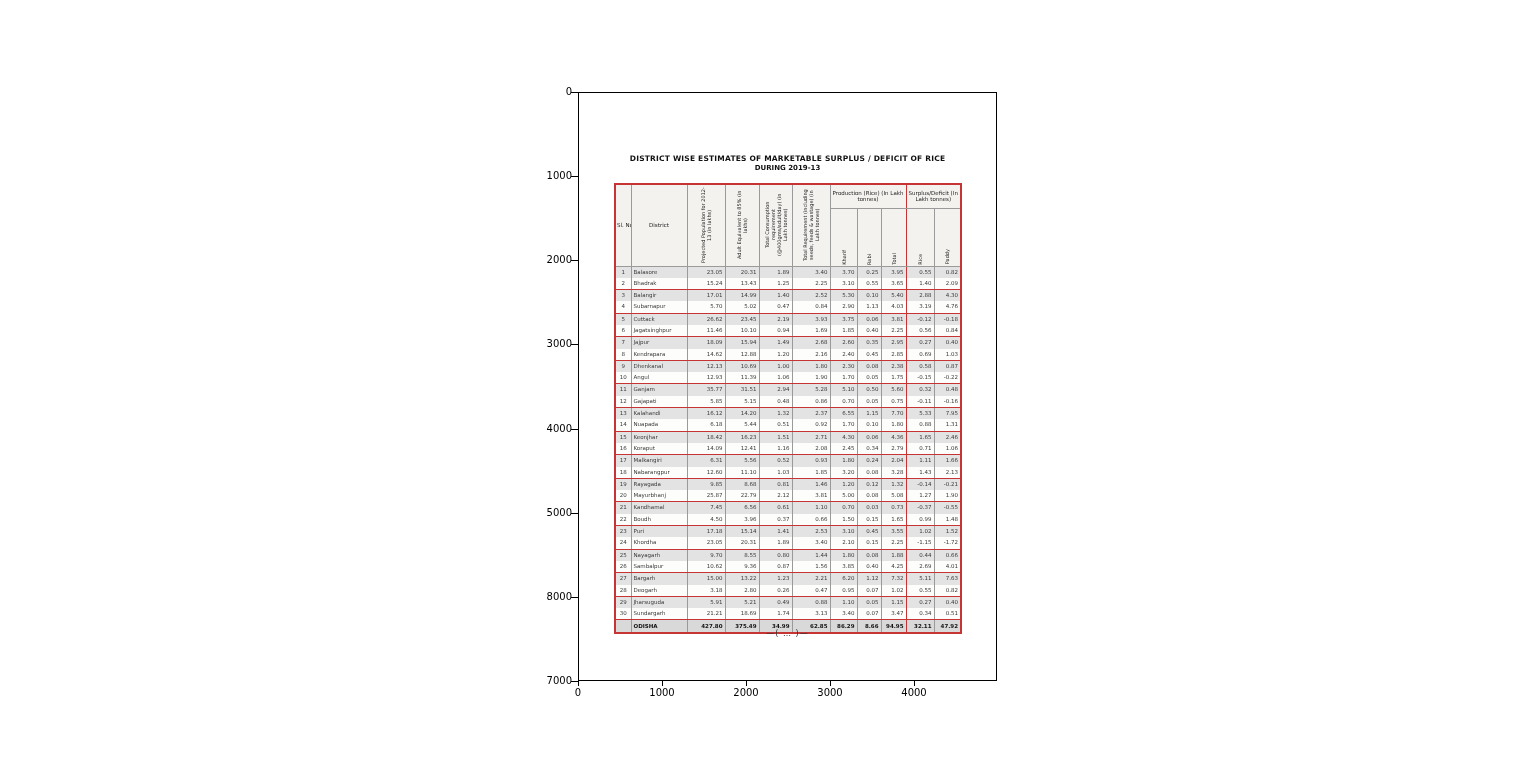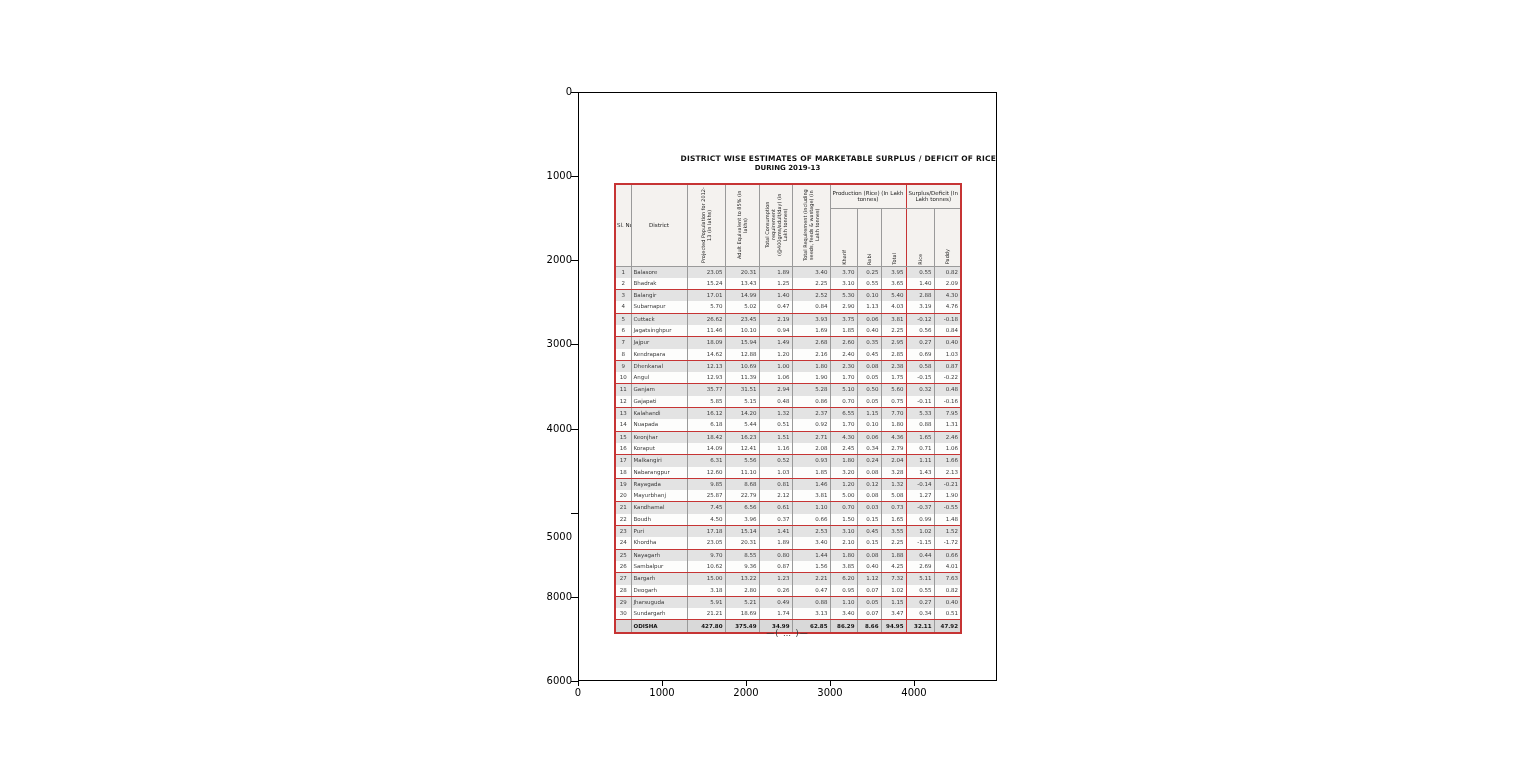--- a/index.html
+++ b/index.html
@@ -8,21 +8,21 @@
   .plot{position:absolute;left:578px;top:92px;width:419px;height:589px;
         border:1px solid #000;background:#fff;box-sizing:border-box;}
   .ytick{position:absolute;right:964px;width:70px;text-align:right;
          font-size:10px;color:#000;line-height:12px;}
   .ytickmark{position:absolute;left:571px;width:7px;height:1px;background:#000;}
   .xtick{position:absolute;top:687px;font-size:10px;color:#000;transform:translateX(-50%);}
   .xtickmark{position:absolute;top:681px;width:1px;height:5px;background:#000;}
 
   .doc-title{position:absolute;left:0;top:61px;width:100%;text-align:center;
              color:#111;font-weight:bold;}
-  .doc-title .t1{font-size:7.5px;letter-spacing:0.2px;text-align:right;}
+  .doc-title .t1{font-size:7.5px;letter-spacing:0.2px;}
   .doc-title .t2{font-size:7px;margin-top:1px;}
 
   .doc-table{position:absolute;left:35px;top:90px;width:346px;
              border-collapse:collapse;table-layout:fixed;background:#fdfdfc;
              font-size:5.5px;color:#3a3a3a;border:2px solid #c63434;}
   .doc-table th,.doc-table td{padding:0 1px;overflow:hidden;white-space:nowrap;
              border-left:1px solid #9a9a9a;box-sizing:border-box;}
   .doc-table thead th{border-bottom:1px solid #9a9a9a;font-weight:normal;
              vertical-align:middle;text-align:center;background:#f4f2ef;}
   .doc-table thead tr.grprow th{height:58px;vertical-align:bottom;}
@@ -498,25 +498,25 @@
 <div class="ytick" style="top: 86px;">0</div>
     <div class="ytickmark" style="top: 92px;"></div>
     <div class="ytick" style="top: 170.143px;">1000</div>
     <div class="ytickmark" style="top: 176.143px;"></div>
     <div class="ytick" style="top: 254.286px;">2000</div>
     <div class="ytickmark" style="top: 260.286px;"></div>
     <div class="ytick" style="top: 338.429px;">3000</div>
     <div class="ytickmark" style="top: 344.429px;"></div>
     <div class="ytick" style="top: 422.571px;">4000</div>
     <div class="ytickmark" style="top: 428.571px;"></div>
-    <div class="ytick" style="top: 506.714px; margin-top: 24px;">5000</div>
+    <div class="ytick" style="top: 506.714px;">5000</div>
     <div class="ytickmark" style="top: 512.714px;"></div>
     <div class="ytick" style="top: 590.857px;">8000</div>
     <div class="ytickmark" style="top: 596.857px;"></div>
-    <div class="ytick" style="top: 675px;">6000</div>
+    <div class="ytick" style="top: 675px;">7000</div>
     <div class="ytickmark" style="top: 681px;"></div>
     <div class="xtick" style="left: 578px;">0</div>
     <div class="xtickmark" style="left: 578px;"></div>
     <div class="xtick" style="left: 662px;">1000</div>
     <div class="xtickmark" style="left: 662px;"></div>
     <div class="xtick" style="left: 746px;">2000</div>
     <div class="xtickmark" style="left: 746px;"></div>
     <div class="xtick" style="left: 830px;">3000</div>
     <div class="xtickmark" style="left: 830px;"></div>
     <div class="xtick" style="left: 914px;">4000</div>

